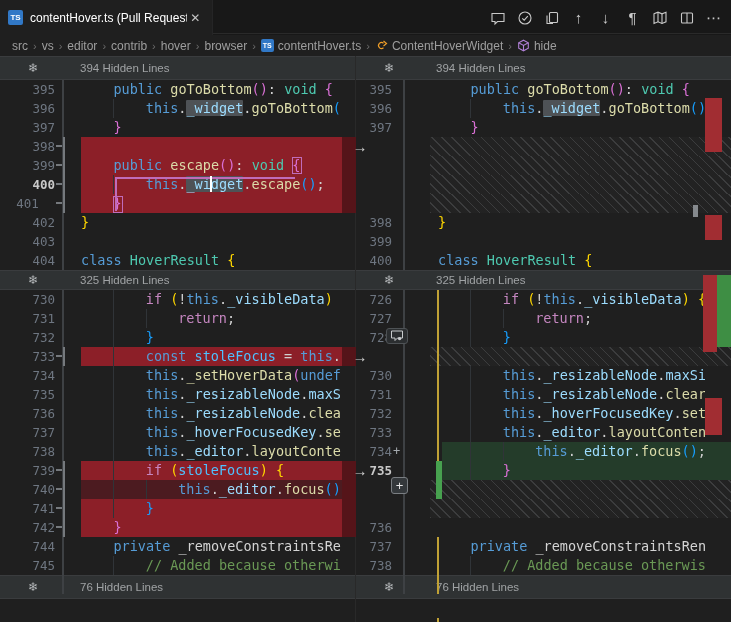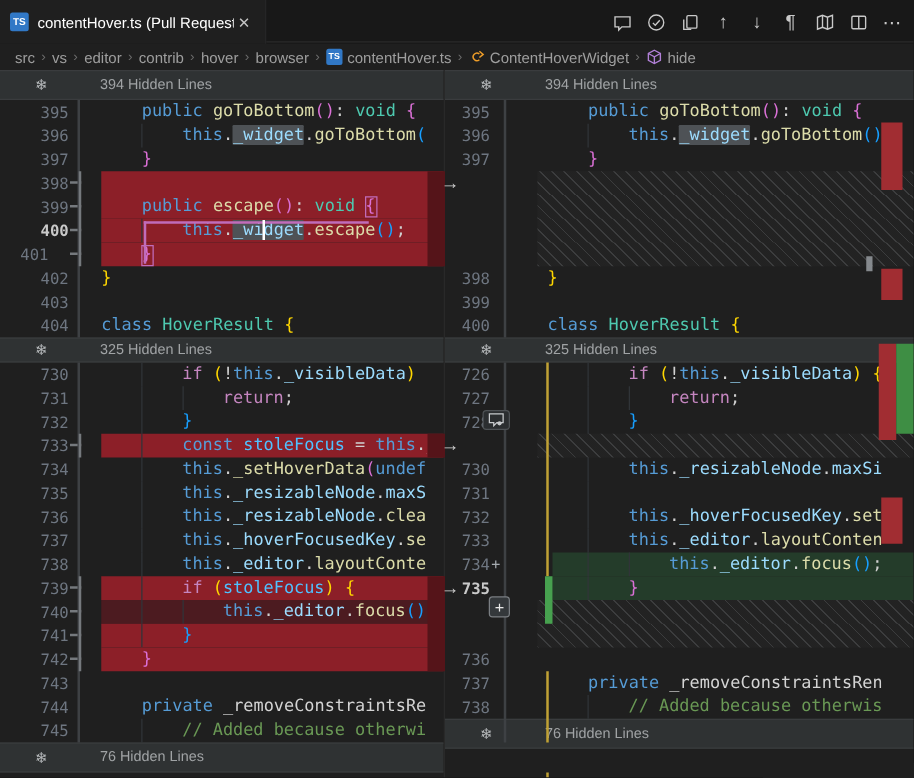--- a/index.html
+++ b/index.html
@@ -297,24 +297,20 @@
           <div class="tick" style="left: 56px;"></div>
           <div class="tokens" style="left: 81px; right: 14px; padding-left: 64.8px;"><span style="color: rgb(23, 159, 255);">}</span></div>
         </div>
         <div class="row">
           <div class="row-bg bg-del" style="left: 81px;"></div>
           <div class="lnum" style="left: 0px; width: 55px;">742</div>
           <div class="tick" style="left: 56px;"></div>
           <div class="tokens" style="left: 81px; right: 14px; padding-left: 32.4px;"><span style="color: rgb(218, 112, 214);">}</span></div>
         </div>
         <div class="row">
-          <div class="lnum" style="left: 0px; width: 55px;">743</div>
-          <div class="tokens" style="left: 81px; right: 14px; padding-left: 0px;"></div>
-        </div>
-        <div class="row">
           <div class="lnum" style="left: 0px; width: 55px;">744</div>
           <div class="tokens" style="left: 81px; right: 14px; padding-left: 32.4px;"><span style="color: rgb(86, 156, 214);">private</span><span style="color: rgb(208, 208, 208);"> </span><span style="color: rgb(212, 212, 212);">_removeConstraintsRen</span></div>
         </div>
         <div class="row">
           <div class="iguide" style="left: 113.4px;"></div>
           <div class="lnum" style="left: 0px; width: 55px;">745</div>
           <div class="tokens" style="left: 81px; right: 14px; padding-left: 64.8px;"><span style="color: rgb(106, 153, 85);">// Added because otherwis</span></div>
         </div>
         <div class="hbar" style="height: 24px;">
           <span class="flake">❄</span>
@@ -388,20 +384,21 @@
           <div class="hatch" style="left: 74px;"></div>
         </div>
         <div class="row">
           <div class="iguide" style="left: 114.4px;"></div>
           <div class="lnum" style="left: 0px; width: 36px;">730</div>
           <div class="tokens" style="left: 82px; right: 26px; padding-left: 64.8px;"><span style="color: rgb(86, 156, 214);">this</span><span style="color: rgb(208, 208, 208);">.</span><span style="color: rgb(156, 220, 254);">_resizableNode</span><span style="color: rgb(208, 208, 208);">.</span><span style="color: rgb(156, 220, 254);">maxSi</span></div>
         </div>
         <div class="row">
           <div class="iguide" style="left: 114.4px;"></div>
           <div class="lnum" style="left: 0px; width: 36px;">731</div>
+          <div class="tokens" style="left: 82px; right: 26px; padding-left: 64.8px;"><span style="color: rgb(86, 156, 214);">this</span><span style="color: rgb(208, 208, 208);">.</span><span style="color: rgb(156, 220, 254);">_resizableNode</span><span style="color: rgb(208, 208, 208);">.</span><span style="color: rgb(220, 220, 170);">clear</span></div>
         </div>
         <div class="row">
           <div class="iguide" style="left: 114.4px;"></div>
           <div class="lnum" style="left: 0px; width: 36px;">732</div>
           <div class="tokens" style="left: 82px; right: 26px; padding-left: 64.8px;"><span style="color: rgb(86, 156, 214);">this</span><span style="color: rgb(208, 208, 208);">.</span><span style="color: rgb(156, 220, 254);">_hoverFocusedKey</span><span style="color: rgb(208, 208, 208);">.</span><span style="color: rgb(220, 220, 170);">set</span></div>
         </div>
         <div class="row">
           <div class="iguide" style="left: 114.4px;"></div>
           <div class="lnum" style="left: 0px; width: 36px;">733</div>
           <div class="tokens" style="left: 82px; right: 26px; padding-left: 64.8px;"><span style="color: rgb(86, 156, 214);">this</span><span style="color: rgb(208, 208, 208);">.</span><span style="color: rgb(156, 220, 254);">_editor</span><span style="color: rgb(208, 208, 208);">.</span><span style="color: rgb(220, 220, 170);">layoutConten</span></div>

